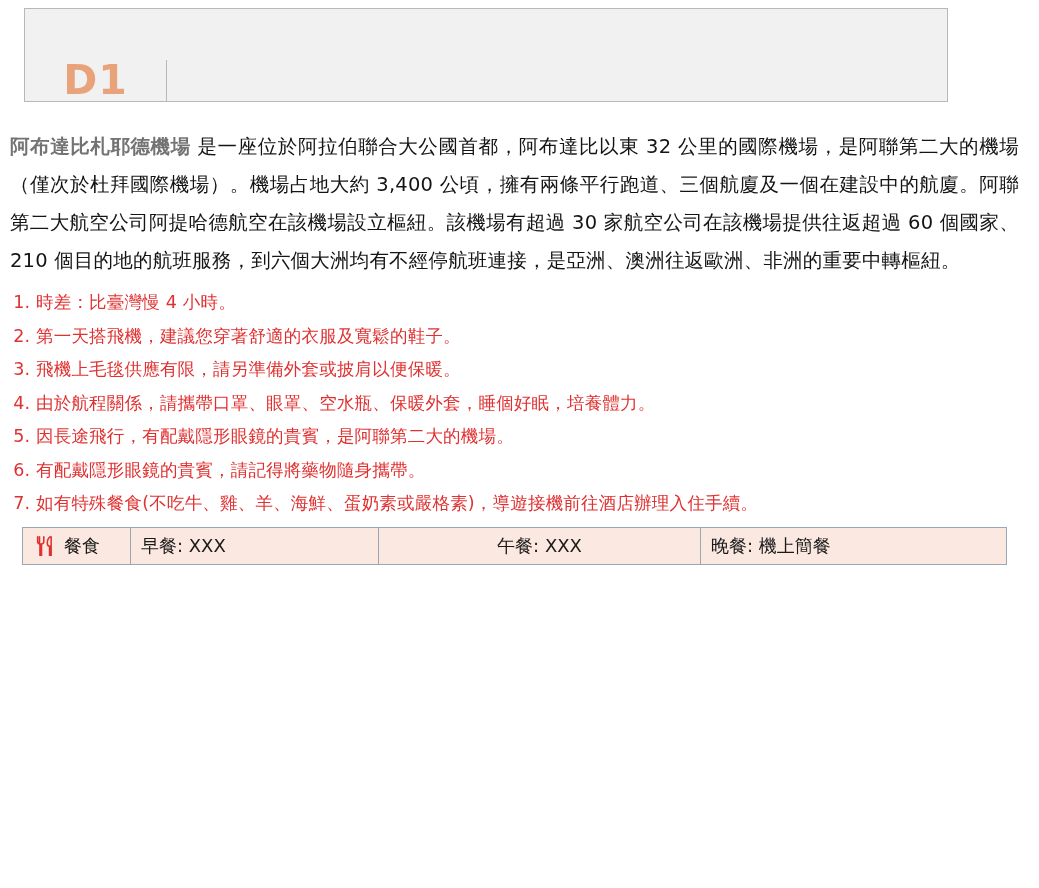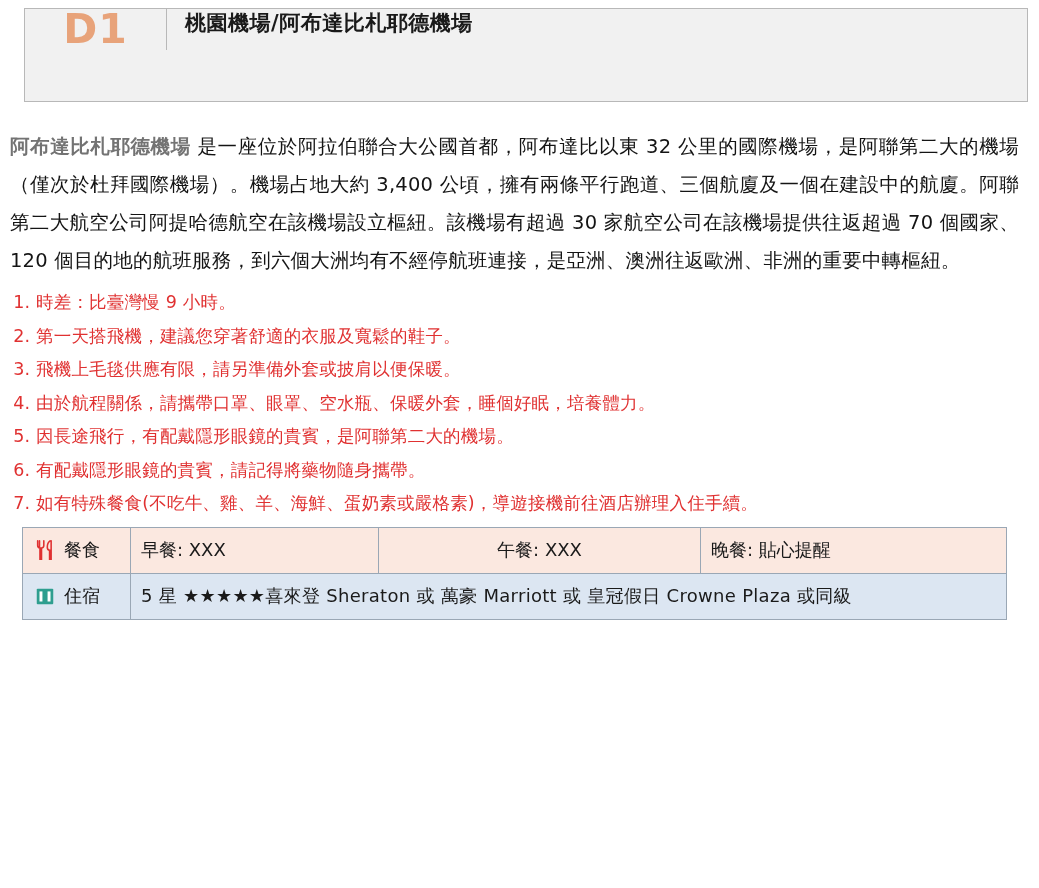--- a/index.html
+++ b/index.html
@@ -18,26 +18,26 @@
   .page {
     width: 1039px;
     height: 888px;
     position: relative;
     padding: 8px 6px 0 6px;
   }
 
   
   .header {
     display: flex;
-    align-items: flex-start;
+    align-items: flex-end;
     border: 1px solid #b8b8b8;
     background: #f1f1f1;
     height: 94px;
     margin: 0 4px 0 18px;
-    width: 1004px;
+    width: 924px;
   }
   .header-day {
     width: 142px;
     border-right: 1px solid #b8b8b8;
     display: flex;
     align-items: center;
     justify-content: center;
     background: #f1f1f1;
   }
   .header-day-text {
@@ -99,21 +99,21 @@
 
   
   table.info {
     border-collapse: collapse;
     width: 985px;
     margin: 6px 0 0 16px;
     table-layout: fixed;
   }
   table.info td {
     border: 1px solid #9aa7b5;
-    height: 46px;
+    height: 37px;
     font-size: 18px;
     padding: 2px 10px;
     vertical-align: middle;
   }
   .row-meal td { background: #fbe8e0; }
   .row-stay td { background: #dce6f2; }
 
   td.label-cell {
     width: 108px;
     padding-left: 8px;
@@ -144,30 +144,29 @@
 </style>
 </head>
 <body>
 
 <div class="page">
 
   <div class="header">
     <div class="header-day">
       <span class="header-day-text">D1</span>
     </div>
-    <div class="header-title">桃園機場/阿布達比札耶德機場</div>
   </div>
 
   <div class="content">
 
 
-    <p class="para para-2"><span class="hl">阿布達比札耶德機場</span><span> 是一座位於阿拉伯聯合大公國首都，阿布達比以東 32 公里的國際機場，是阿聯第二大的機場（僅次於杜拜國際機場）。機場占地大約 3,400 公頃，擁有兩條平行跑道、三個航廈及一個在建設中的航廈。阿聯第二大航空公司阿提哈德航空在該機場設立樞紐。該機場有超過 30 家航空公司在該機場提供往返超過 70 個國家、120 個目的地的航班服務，到六個大洲均有不經停航班連接，是亞洲、澳洲往返歐洲、非洲的重要中轉樞紐。</span></p>
+    <p class="para para-2"><span class="hl">阿布達比札耶德機場</span><span> 是一座位於阿拉伯聯合大公國首都，阿布達比以東 32 公里的國際機場，是阿聯第二大的機場（僅次於杜拜國際機場）。機場占地大約 3,400 公頃，擁有兩條平行跑道、三個航廈及一個在建設中的航廈。阿聯第二大航空公司阿提哈德航空在該機場設立樞紐。該機場有超過 30 家航空公司在該機場提供往返超過 60 個國家、210 個目的地的航班服務，到六個大洲均有不經停航班連接，是亞洲、澳洲往返歐洲、非洲的重要中轉樞紐。</span></p>
 
     <ol class="reminders">
-      <li>時差：比臺灣慢 9 小時。</li>
+      <li>時差：比臺灣慢 4 小時。</li>
       <li>第一天搭飛機，建議您穿著舒適的衣服及寬鬆的鞋子。</li>
       <li>飛機上毛毯供應有限，請另準備外套或披肩以便保暖。</li>
       <li>由於航程關係，請攜帶口罩、眼罩、空水瓶、保暖外套，睡個好眠，培養體力。</li>
       <li>因長途飛行，有配戴隱形眼鏡的貴賓，是阿聯第二大的機場。</li>
       <li>有配戴隱形眼鏡的貴賓，請記得將藥物隨身攜帶。</li>
       <li>如有特殊餐食(不吃牛、雞、羊、海鮮、蛋奶素或嚴格素)，導遊接機前往酒店辦理入住手續。</li>
     </ol>
   </div>
 
   <table class="info">
@@ -179,33 +178,18 @@
               <svg width="22" height="22" viewBox="0 0 24 24" aria-hidden="true">
                 <path d="M6 2 L6 9 M4 2 L4 7 Q4 9.5 6.5 9.8 L6.5 22 L8.2 22 L8.2 9.8 Q10.7 9.5 10.7 7 L10.7 2" stroke="#e03131" stroke-width="1.7" fill="none" stroke-linecap="round"></path>
                 <path d="M17.5 2 Q14.5 4 14.5 9 Q14.5 12 17 12.3 L17 22 L18.7 22 L18.7 2" stroke="#e03131" stroke-width="1.7" fill="none" stroke-linecap="round"></path>
               </svg>
             </span>
             <span class="label-txt">餐食</span>
           </div>
         </td>
         <td class="meal-b">早餐: XXX</td>
         <td class="meal-l">午餐: XXX</td>
-        <td class="meal-d">晚餐: 貼心提醒</td>
-      </tr>
-      <tr class="row-stay">
-        <td class="label-cell">
-          <div class="label-inner">
-            <span class="icon-sq">
-              <svg width="22" height="22" viewBox="0 0 24 24" aria-hidden="true">
-                <rect x="3" y="4" width="18" height="17" rx="1" fill="#2e9e8f"></rect>
-                <rect x="6" y="7" width="3.2" height="11" fill="#ffffff"></rect>
-                <rect x="14.8" y="7" width="3.2" height="11" fill="#ffffff"></rect>
-              </svg>
-            </span>
-            <span class="label-txt">住宿</span>
-          </div>
-        </td>
-        <td colspan="3" class="stay-text">5 星  ★★★★★喜來登 Sheraton 或  萬豪 Marriott 或  皇冠假日 Crowne Plaza  或同級</td>
+        <td class="meal-d">晚餐: 機上簡餐</td>
       </tr>
     </tbody>
   </table>
 
 </div>
 
 </body></html>

